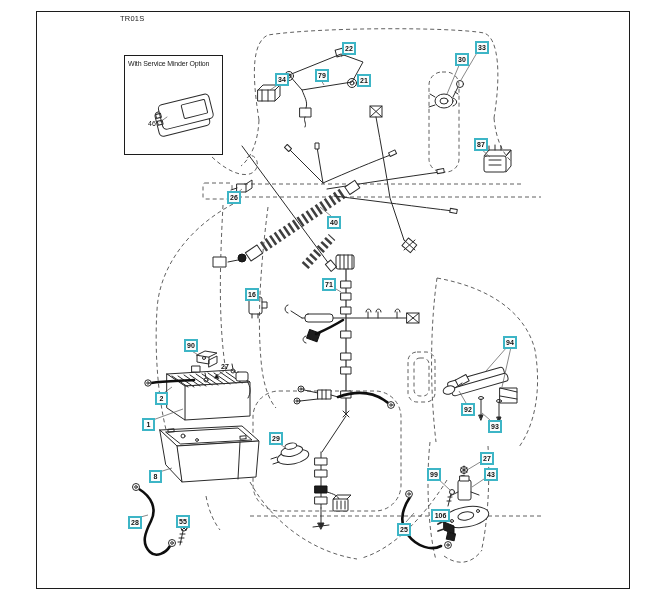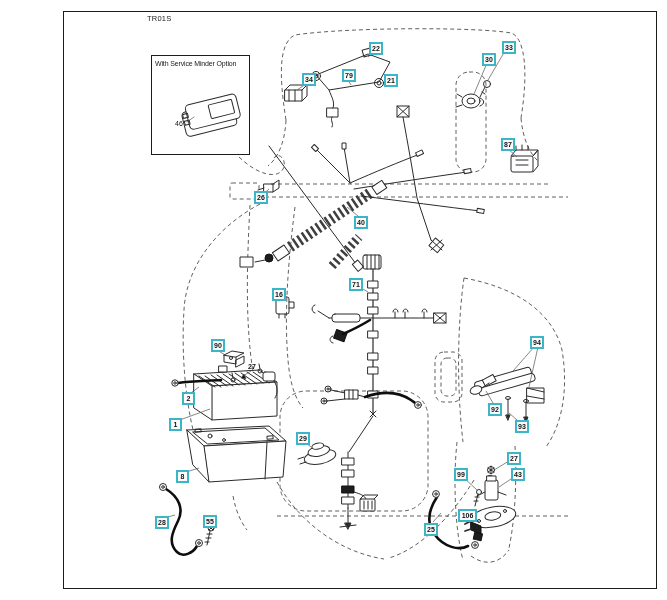--- a/index.html
+++ b/index.html
@@ -1,21 +1,21 @@
 <!DOCTYPE html>
 <html style="--callout-border: #3db5c6; --callout-bg: #fbfdfd; --ink: #2b2b2b; --outline-dash: #4e4e4e; --wire-black: #0e0e0e; --frame: #1c1c1c;"><head>
 <meta charset="utf-8">
 <style>
   :root{
     --callout-border:#3db5c6; --callout-bg:#fbfdfd; --ink:#2b2b2b;
     --outline-dash:#4e4e4e; --wire-black:#0e0e0e; --frame:#1c1c1c;
   }
   html,body{margin:0;padding:0;background:#fff;}
   #page{position:relative;width:638px;height:600px;background:#ffffff;overflow:hidden;
-        font-family:"Liberation Sans",sans-serif;margin-left:27px;}
+        font-family:"Liberation Sans",sans-serif;}
   #frame{position:absolute;left:36px;top:11px;width:592px;height:576px;
          border:1.4px solid var(--frame);background:#fff;}
   #title{position:absolute;left:120px;top:14px;font-size:7.5px;color:#1a1a1a;letter-spacing:.2px;}
   #inset{position:absolute;left:124px;top:55px;width:99px;height:100px;
          border:1.4px solid var(--frame);background:#fff;box-sizing:border-box;}
   #inset-title{position:absolute;left:3px;top:4px;width:93px;font-size:7px;color:#1a1a1a;
                white-space:nowrap;letter-spacing:-0.15px;}
   svg{position:absolute;left:0;top:0;pointer-events:none;}
   .dash{stroke:var(--outline-dash);stroke-width:.9;fill:none;stroke-dasharray:4 3;}
   .comp{stroke:var(--ink);stroke-width:1;fill:none;stroke-linejoin:round;stroke-linecap:round;}

